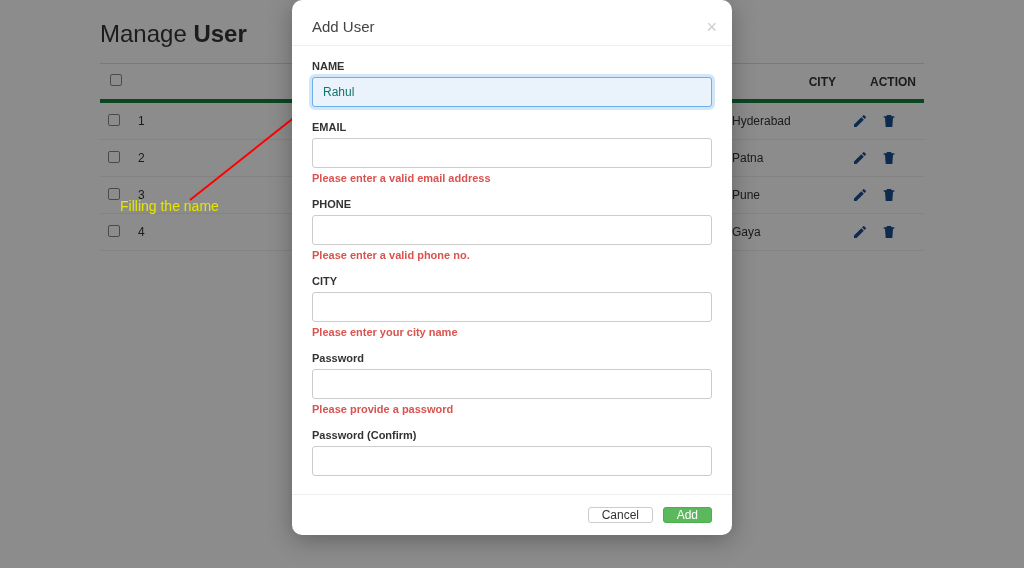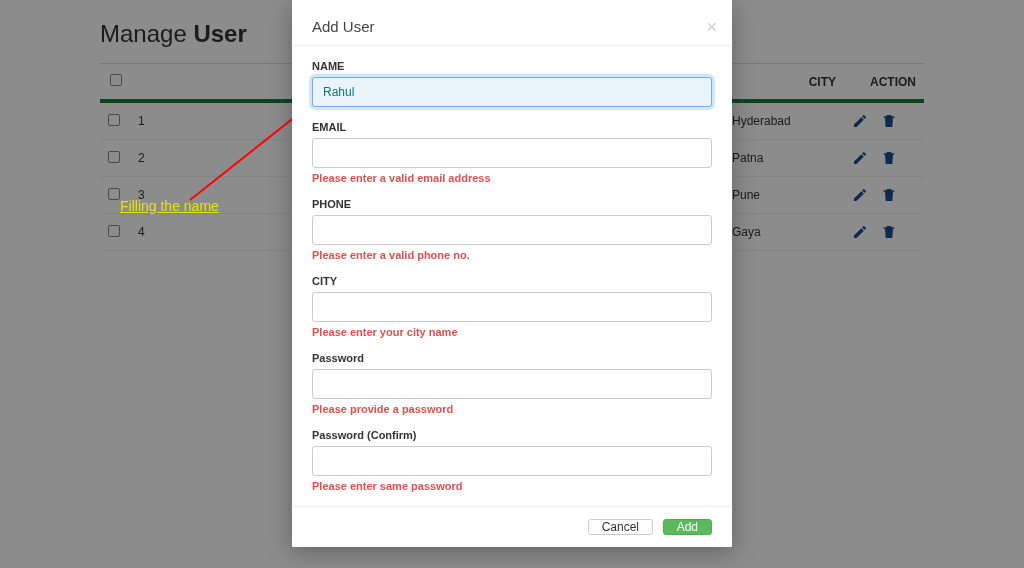--- a/index.html
+++ b/index.html
@@ -15,38 +15,38 @@
   table.users td { padding: 10px 8px; border-bottom: 1px solid #eee; color: #333; vertical-align: middle; }
   table.users th:first-child, table.users td:first-child { width: 30px; }
   .chk { width: 12px; height: 12px; border: 1px solid #888; border-radius: 2px; display: inline-block; background: #fff; }
   .action-cell svg { width: 16px; height: 16px; fill: #1b4f8f; display: inline-block; vertical-align: middle; }
   .action-cell .icon-gap { display: inline-block; width: 6px; }
 
   
   .overlay { position: absolute; inset: 0; background: rgba(0,0,0,0.45); }
 
   
-  .modal { position: absolute; left: 50%; top: 0; transform: translateX(-50%); width: 440px; background: #fff; border-radius: 1px; box-shadow: 0 5px 25px rgba(0,0,0,0.3); padding: 0; }
+  .modal { position: absolute; left: 50%; top: 0; transform: translateX(-50%); width: 440px; background: #fff; border-radius: 10px; box-shadow: 0 5px 25px rgba(0,0,0,0.3); padding: 0; }
   .modal-header { padding: 18px 20px 10px; border-bottom: 1px solid #eee; position: relative; }
   .modal-title { font-size: 15px; color: #444; font-weight: 400; }
   .close-x { position: absolute; right: 15px; top: 18px; font-size: 18px; color: #ccc; cursor: pointer; line-height: 1; }
   .modal-body { padding: 14px 20px 4px; max-height: 460px; overflow: visible; }
   .form-group { margin-bottom: 14px; }
   .form-label { display: block; font-size: 11px; font-weight: 700; color: #333; margin-bottom: 5px; }
   .form-label.nocaps { text-transform: none; }
   .form-input { width: 100%; padding: 7px 10px; font-size: 12px; border: 1px solid #ccc; border-radius: 3px; color: #0f766e; background: #fff; }
   .form-input.focused { border-color: #6faeec; box-shadow: 0 0 0 3px rgba(102,175,233,0.3); background: #eaf2fb; }
   .err { color: #d9534f; font-size: 11px; font-weight: 700; margin-top: 4px; }
   .modal-footer { padding: 12px 20px; border-top: 1px solid #eee; text-align: right; }
   .btn { display: inline-block; padding: 0 13px; font-size: 12px; border-radius: 3px; cursor: pointer; border: 1px solid transparent; }
   .btn-cancel { background: #fff; border-color: #ccc; color: #333; margin-right: 6px; }
   .btn-add { background: #5cb85c; border-color: #4cae4c; color: #fff; }
 
   
-  .anno-text { position: absolute; left: 120px; top: 198px; color: #e6e600; font-size: 14px; font-weight: 400; text-decoration: underline; }
+  .anno-text { position: absolute; left: 120px; top: 198px; color: #e6e600; font-size: 14px; font-weight: 400; }
   svg.anno-arrow { position: absolute; left: 190px; top: 100px; width: 140px; height: 110px; overflow: visible; pointer-events: none; }
 </style>
 </head>
 <body>
 
 <div class="page">
   <h1 class="page-title">
     <span>Manage </span><span class="bold">User</span>
   </h1>
 
@@ -169,21 +169,20 @@
 
     <div class="form-group">
       <label class="form-label nocaps">Password</label>
       <input type="password" class="form-input" value="" style="">
       <div class="err">Please provide a password</div>
     </div>
 
     <div class="form-group">
       <label class="form-label nocaps">Password (Confirm)</label>
       <input type="password" class="form-input" value="" style="">
-      <div class="err">Please enter same password</div>
     </div>
 
   </div>
   <div class="modal-footer">
     <button class="btn btn-cancel">Cancel</button>
     <button class="btn btn-add">Add</button>
   </div>
 </div>
 
 </body></html>

